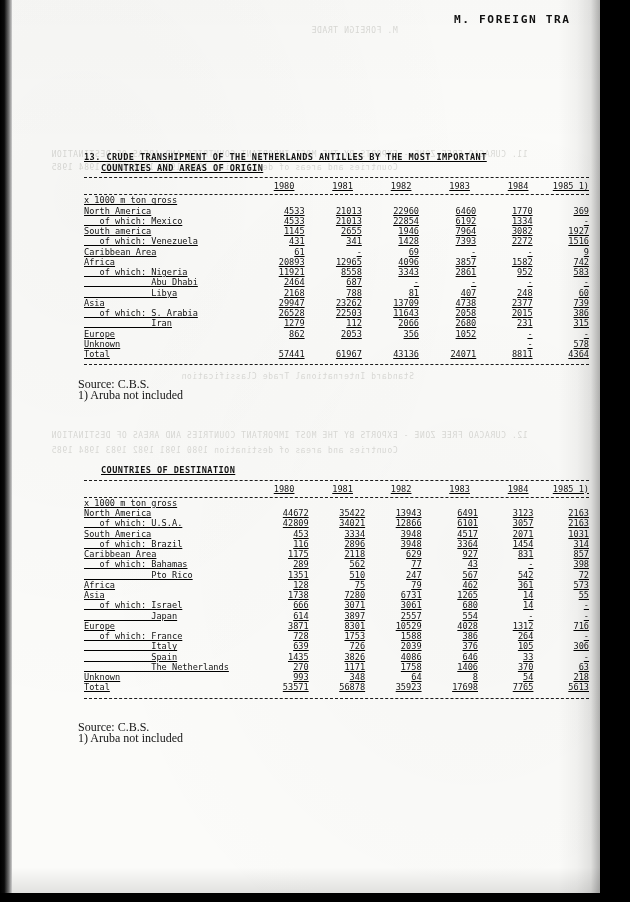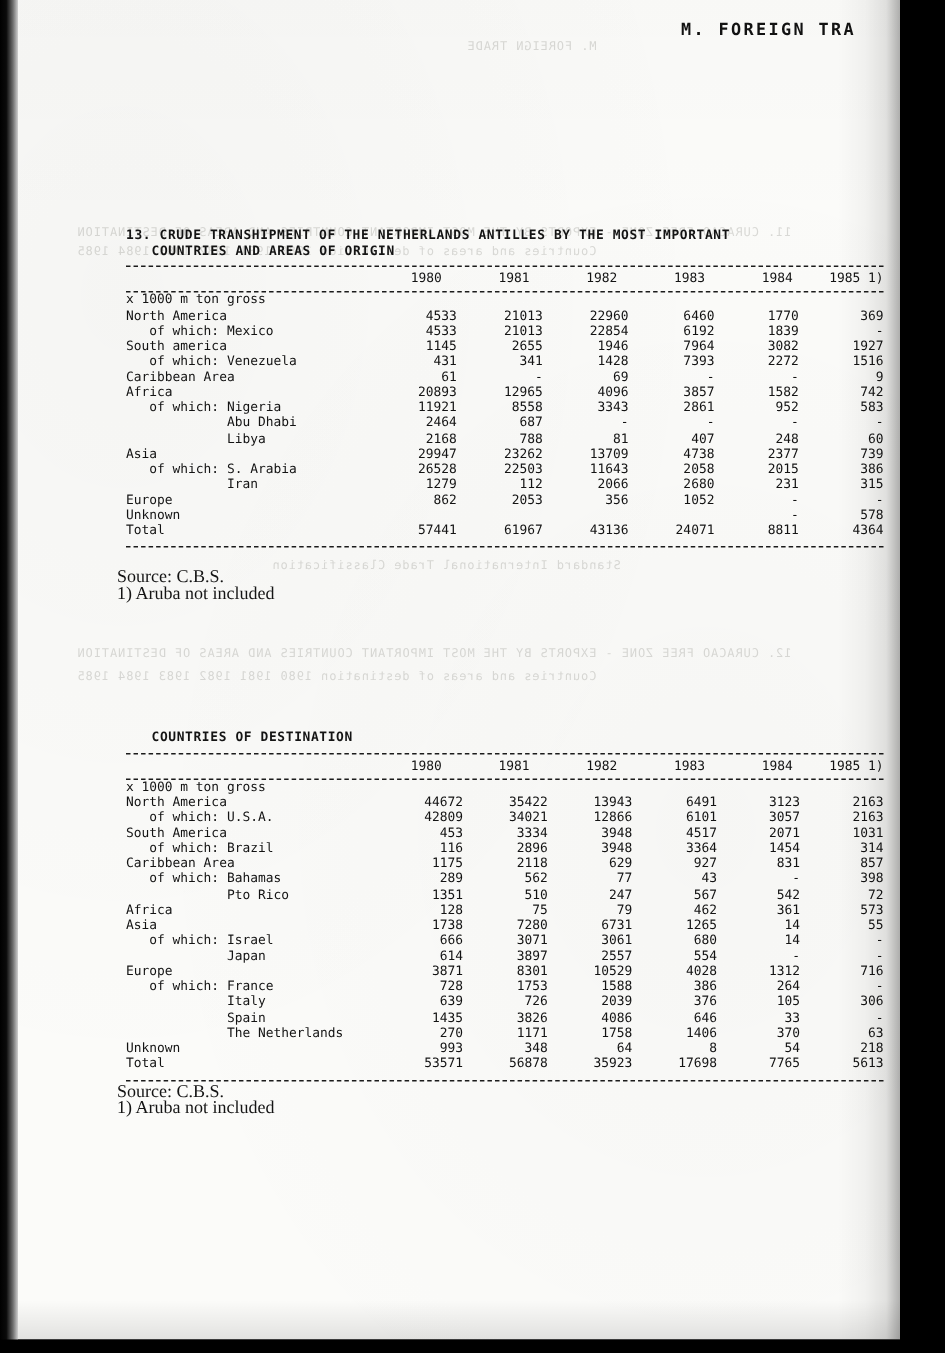--- a/index.html
+++ b/index.html
@@ -101,21 +101,21 @@
     position: absolute;
     top: 13px;
     left: 443px;
     font-size: 11.2px;
     letter-spacing: 1.6px;
     color: #121212;
     font-weight: bold;
     white-space: nowrap;
   }
 
-  .table-block { position: absolute; left: 73px; width: 505px; }
+  .table-block { position: absolute; left: 73px; width: 505px; text-decoration: underline; }
 
   .tbl-title {
     font-size: 8.6px;
     line-height: 10.6px;
     letter-spacing: 0.42px;
     color: #141414;
     font-weight: bold;
     white-space: pre;
   }
 
@@ -247,21 +247,21 @@
               <tr>
                 <td class="c-label">   of which: Mexico</td>
                 <td class="c-num">4533</td>
                 <td class="c-pad"></td>
                 <td class="c-num">21013</td>
                 <td class="c-pad"></td>
                 <td class="c-num">22854</td>
                 <td class="c-pad"></td>
                 <td class="c-num">6192</td>
                 <td class="c-pad"></td>
-                <td class="c-num">1839</td>
+                <td class="c-num">1334</td>
                 <td class="c-pad"></td>
                 <td class="c-num">-</td>
               </tr>
               <tr>
                 <td class="c-label">South america</td>
                 <td class="c-num">1145</td>
                 <td class="c-pad"></td>
                 <td class="c-num">2655</td>
                 <td class="c-pad"></td>
                 <td class="c-num">1946</td>
@@ -441,21 +441,21 @@
                 <td class="c-num">4364</td>
               </tr>
             </tbody>
           </table>
           <div style="height: 5px;"></div>
           <div class="rule"></div>
         </div>
       <div class="source" id="src-0" style="top:379px;"><div>Source: C.B.S.</div><div>1) Aruba not included</div></div>
 
       <div class="table-block" id="block-1" style="top:465px;">
-          <div class="tbl-title"><div style="padding-left: 17px; margin-top: 22px;">COUNTRIES OF DESTINATION</div></div>
+          <div class="tbl-title"><div style="padding-left: 17px;">COUNTRIES OF DESTINATION</div></div>
           <div style="height: 4px;"></div>
           <div class="rule"></div>
           <table class="stats">
             <thead>
               <tr>
                 <th class="c-label"></th>
                 <th class="c-num">1980</th>
                 <th class="c-pad"></th>
                 <th class="c-num">1981</th>
                 <th class="c-pad"></th>

